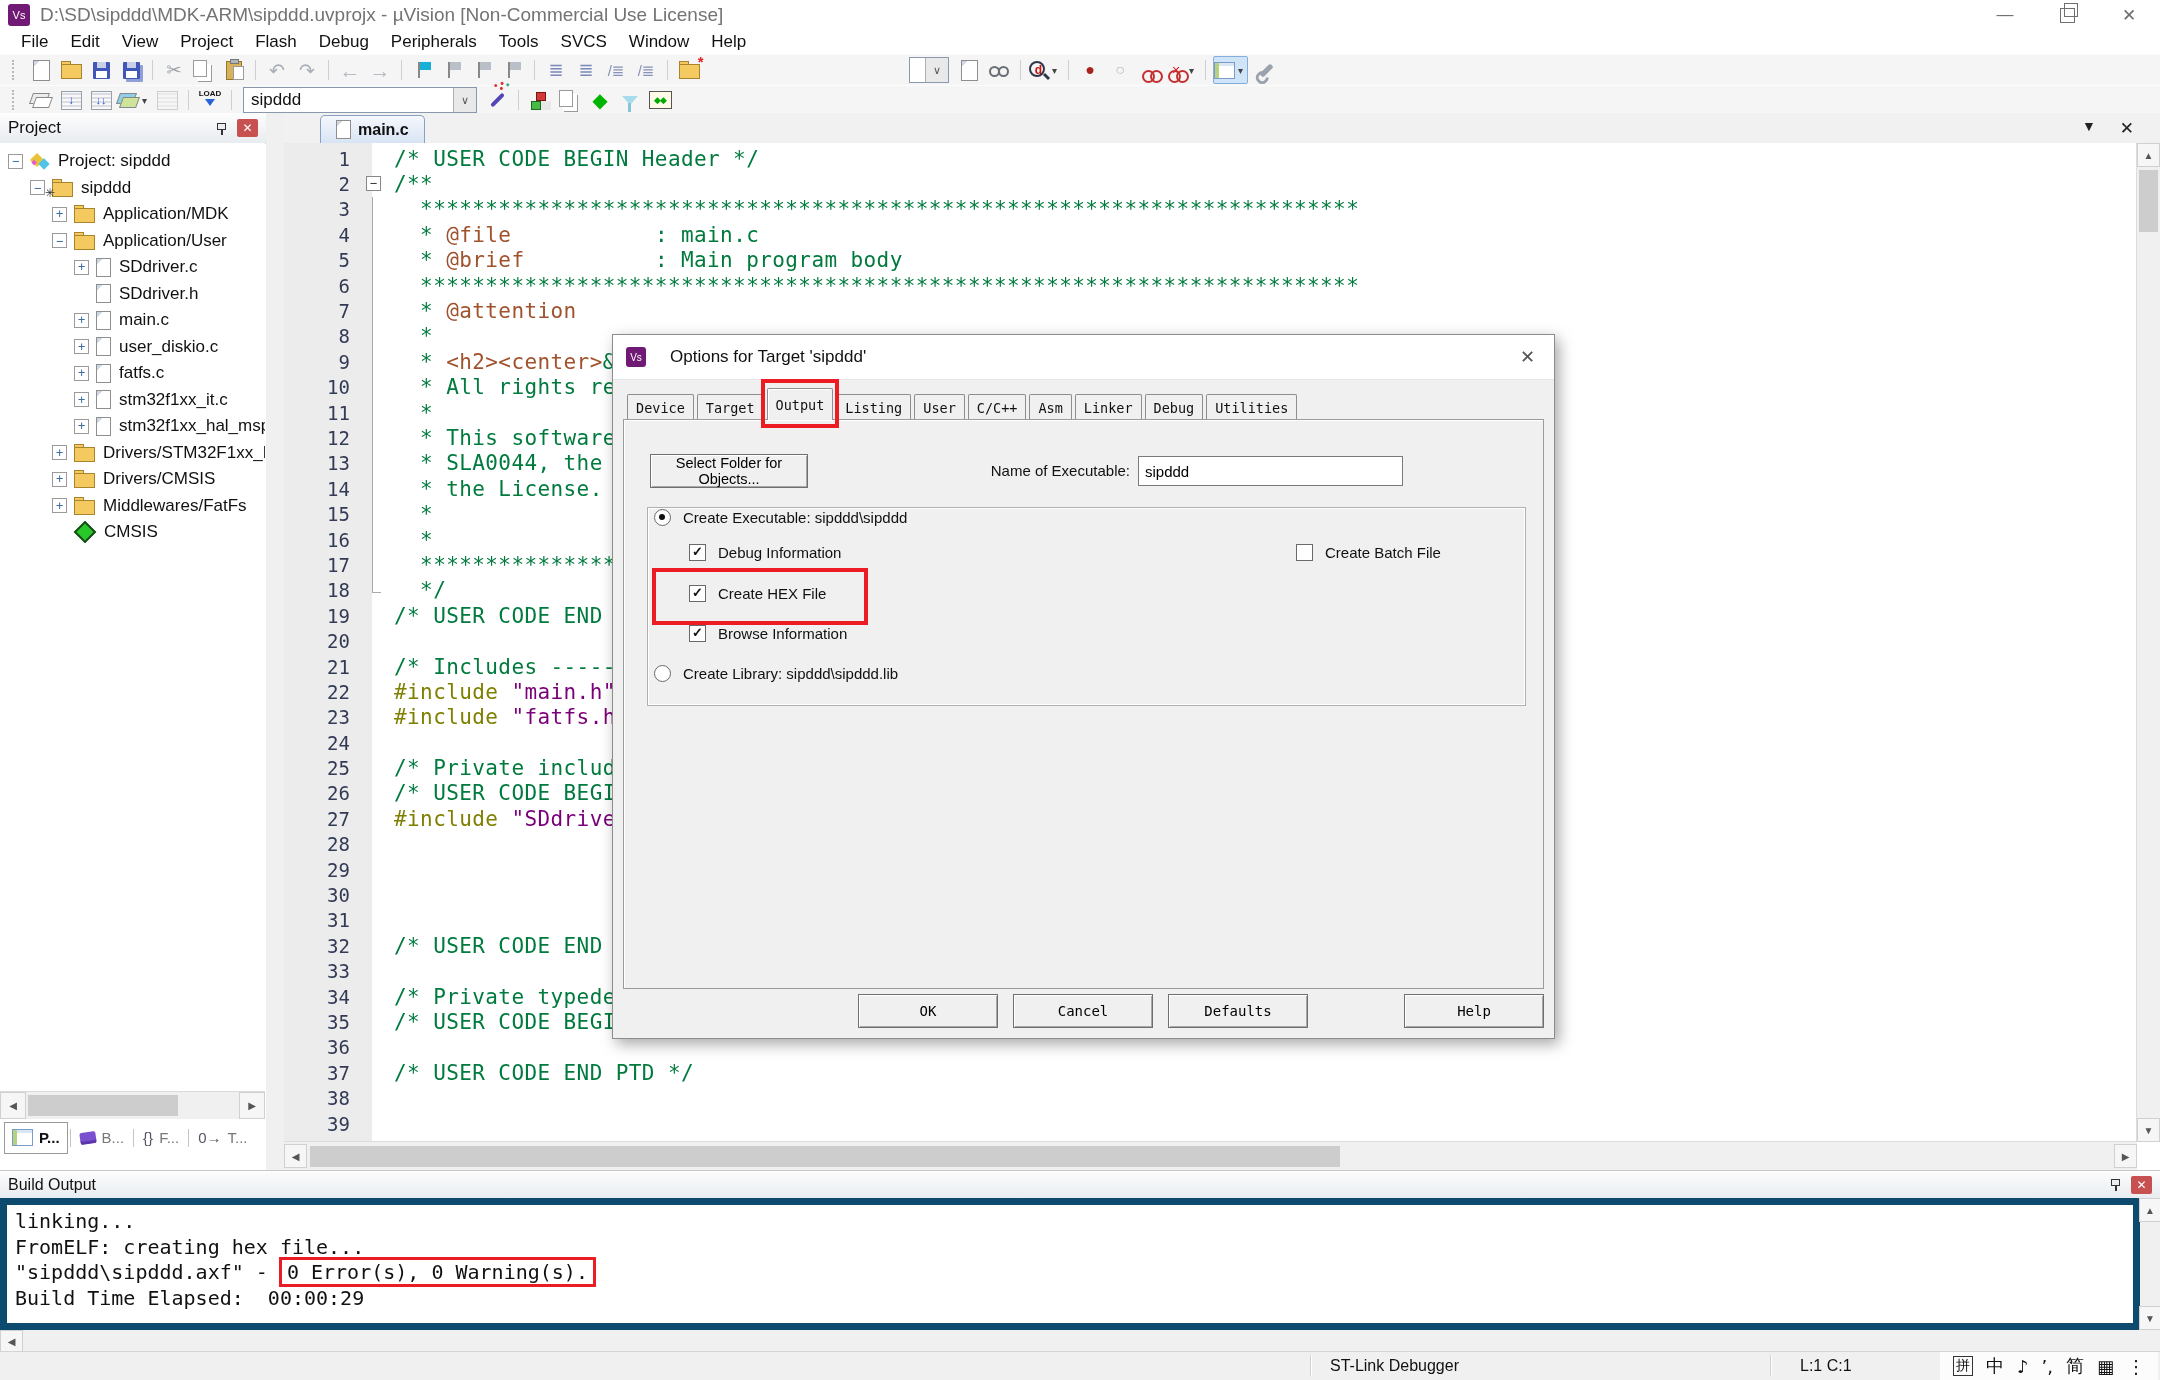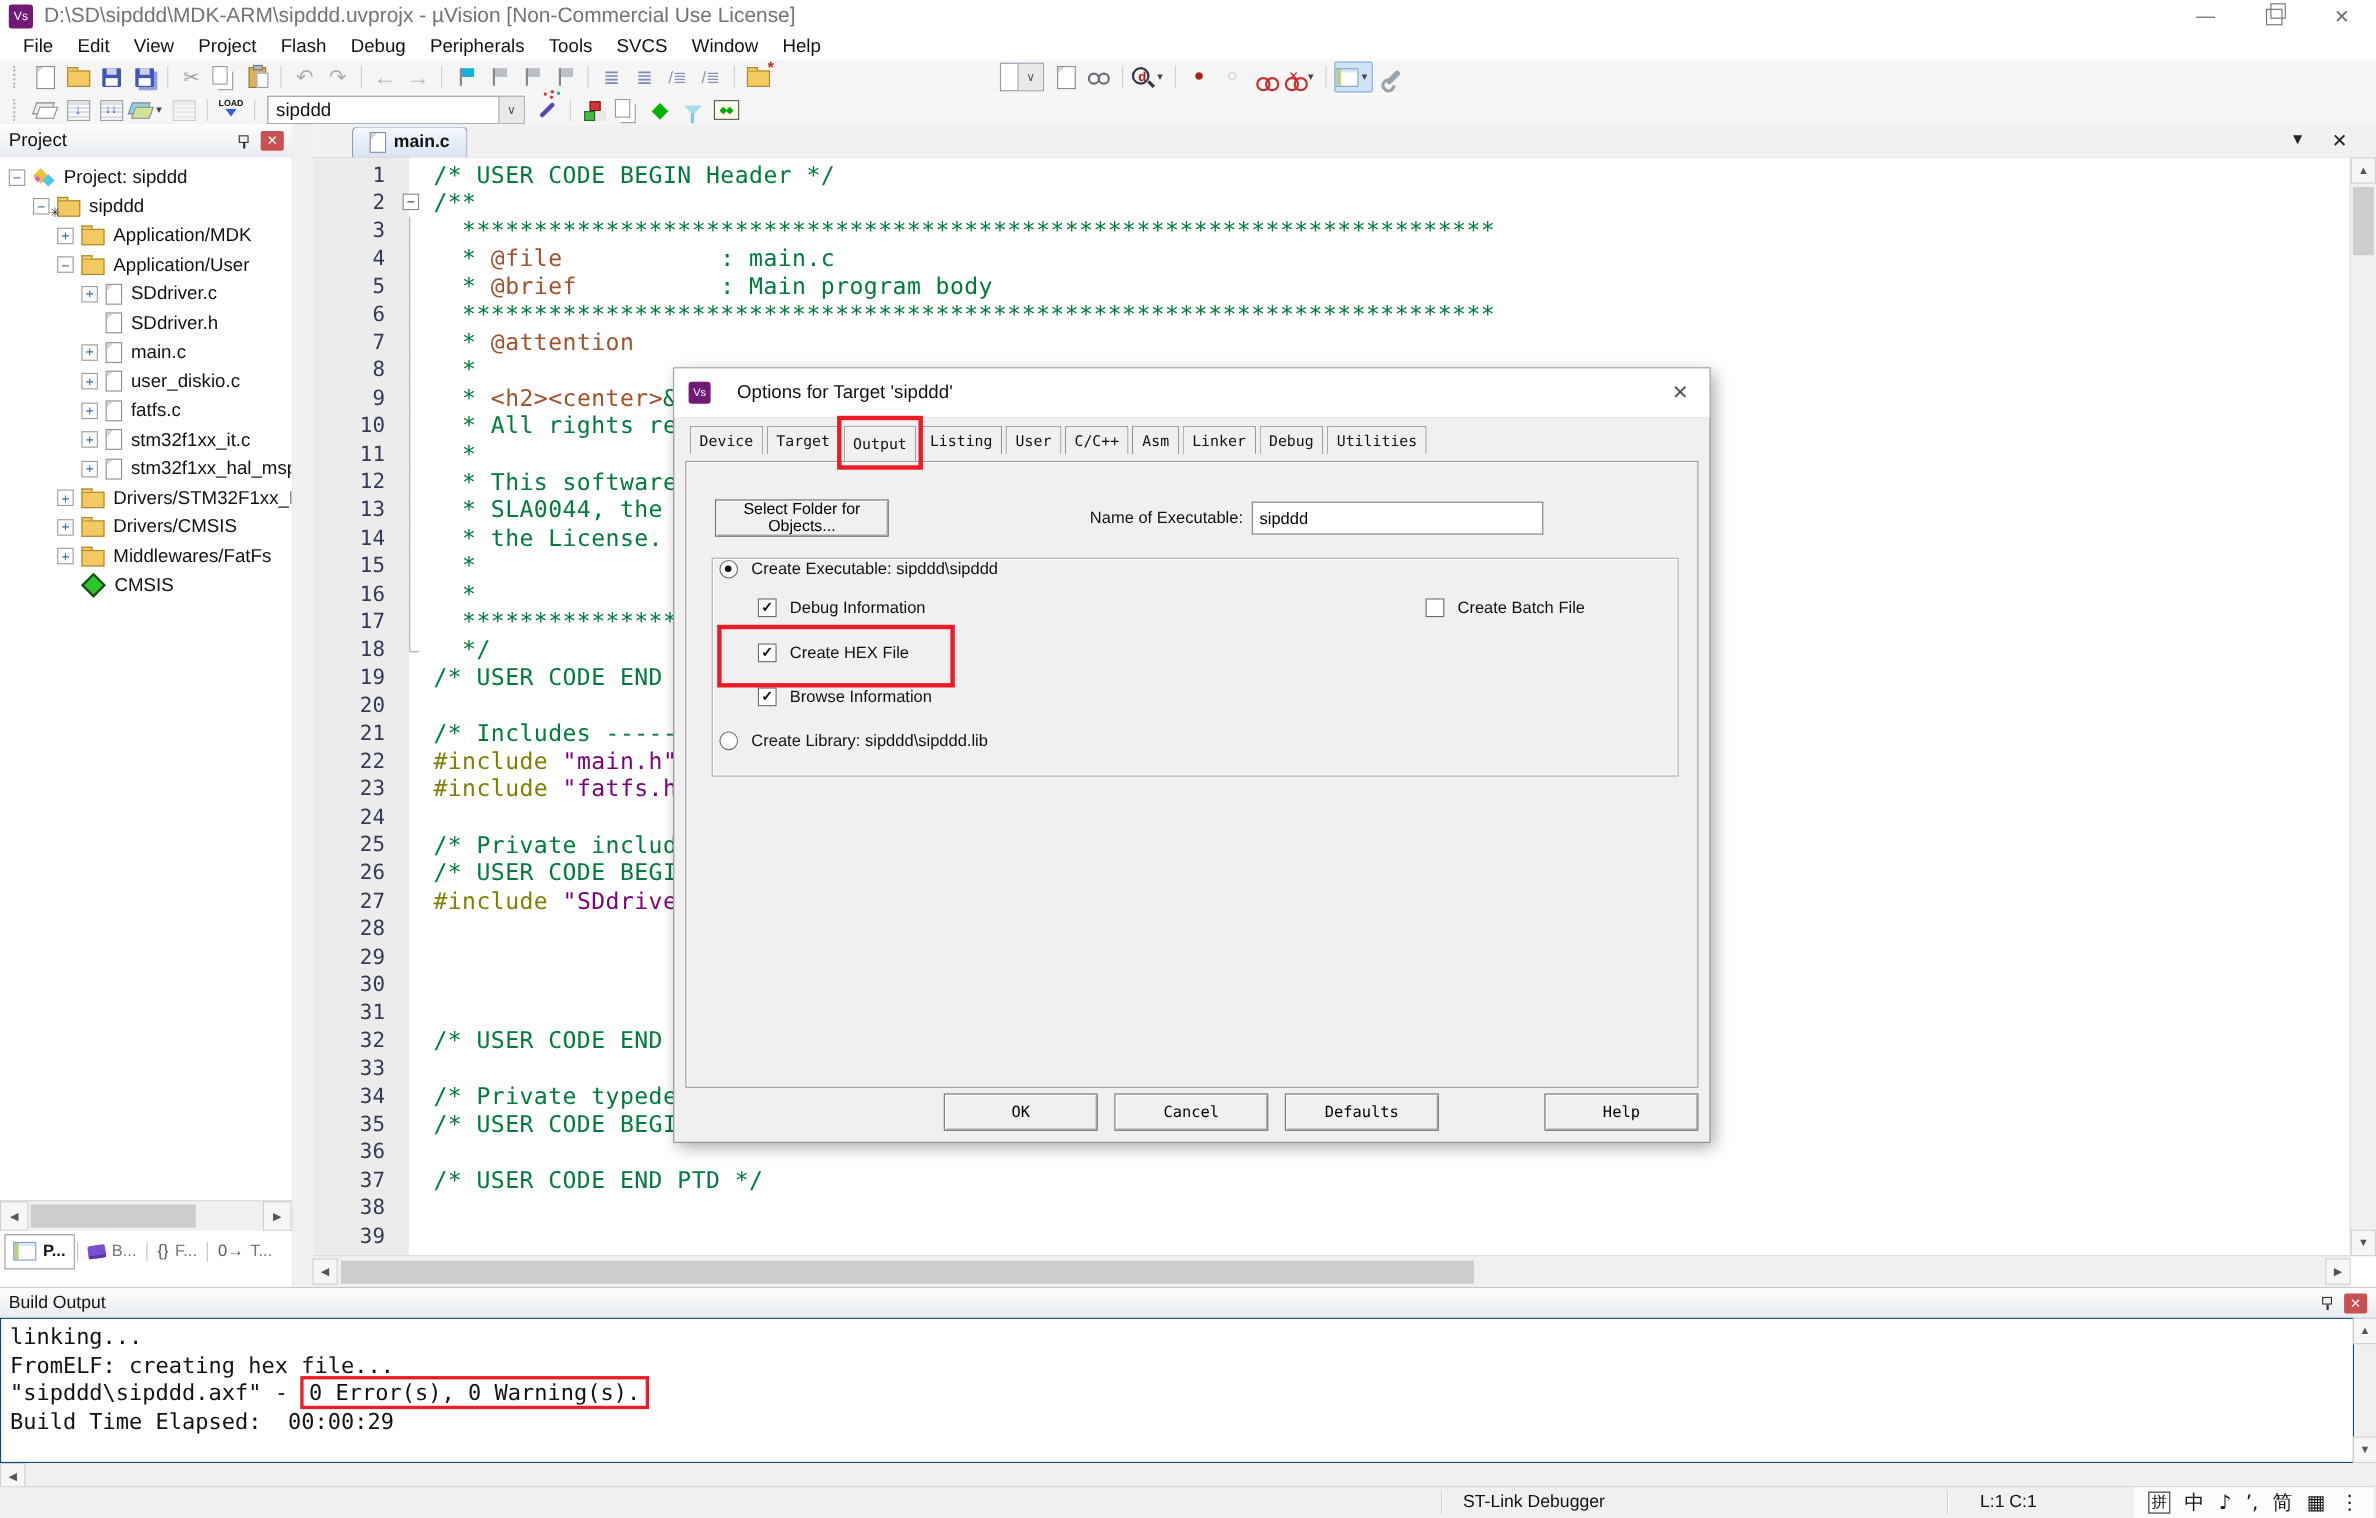--- a/index.html
+++ b/index.html
@@ -133,40 +133,40 @@
   #ed-vscroll{position:absolute;right:0;top:30px;width:23px;bottom:28px;background:#f0f0f0;border-left:1px solid #dcdcdc;display:flex;flex-direction:column;align-items:center}
   #ed-vthumb{width:19px;height:62px;background:#cdcdcd;margin-top:3px}
   #ed-hscroll{position:absolute;left:0;right:23px;bottom:0;height:28px;background:#f0f0f0;border-top:1px solid #dcdcdc;display:flex;align-items:center}
   #ed-hthumb{width:1030px;height:21px;background:#cdcdcd;margin-left:3px}
   .sbv-btn{width:21px;height:22px;background:#f6f6f6;border:1px solid #d0d0d0;color:#555;font-size:10px;display:flex;align-items:center;justify-content:center;flex:none}
   #ed-vscroll .spacer{flex:1}
   #ed-hscroll .spacer{flex:1}
   
   #build-panel{position:absolute;left:0;top:1170px;right:0;height:182px;background:#f0f0f0;border-top:1px solid #c8c8c8}
   #build-panel .panel-head{height:27px;font-size:16px}
-  #build-content{position:absolute;left:0;top:27px;right:20px;bottom:23px;background:#fff;border:1px solid #0c4a6e;
+  #build-content{position:absolute;left:0;top:27px;right:20px;bottom:23px;background:#fff;border:7px solid #0c4a6e;
         font-family:"DejaVu Sans Mono",monospace;font-size:20px;line-height:25.5px;padding:4px 8px;white-space:pre;overflow:hidden}
   .red-inline{border:3.5px solid var(--red);padding:0 5px;margin:0 -1px}
   #build-vscroll{position:absolute;right:0;top:27px;width:20px;bottom:23px;background:#f0f0f0;display:flex;flex-direction:column;align-items:center;justify-content:space-between}
   #build-hscroll{position:absolute;left:0;right:20px;bottom:0;height:23px;background:#f0f0f0;display:flex;align-items:center}
   
   #statusbar{position:absolute;left:0;bottom:0;right:0;height:28px;background:#f0f0f0;border-top:1px solid #d4d4d4;font-size:16px}
   #sb-debugger{position:absolute;left:1330px;top:5px}
   #sb-cursor{position:absolute;left:1800px;top:5px}
   .sb-sep{position:absolute;top:3px;width:1px;height:21px;background:#d0d0d0;box-shadow:1px 0 0 #fff}
   #sb-ime{position:absolute;right:2px;top:0;height:100%;width:218px;background:#fcfcfc;display:flex;align-items:center;justify-content:space-evenly;font-size:18px;font-family:"DejaVu Sans",sans-serif}
   .ime-boxed{border:1px solid #333;font-size:14px;padding:0 2px}
   
   #dialog{position:absolute;left:612px;top:334px;width:941px;height:703px;background:#f0f0f0;
         border:1px solid #8c8c8c;box-shadow:4px 5px 14px rgba(0,0,0,.35);z-index:40}
   .dlg-title{height:44px;background:#fff;display:flex;align-items:center;padding:0 13px;font-size:17px;border-bottom:1px solid #e6e6e6}
   .dlg-title .uv-ico{width:20px;height:20px;font-size:10px}
   .dlg-title-text{margin-left:24px}
   .dlg-close{margin-left:auto;color:#555;font-size:18px;padding:0 6px}
-  #dlg-tabs{position:absolute;left:14px;top:52px;right:14px;height:33px;display:flex;align-items:flex-start}
+  #dlg-tabs{position:absolute;left:14px;top:52px;right:14px;height:33px;display:flex;align-items:flex-end}
   .dtab{height:25px;padding:0 8px;display:flex;align-items:center;font-family:"DejaVu Sans Mono",monospace;font-size:13.5px;
         background:#f0f0f0;border:1px solid #8e8e8e;border-bottom:none;border-radius:2px 2px 0 0;margin-right:3px;position:relative}
   .dtab.active{height:31px;z-index:3;box-shadow:inset 1px 1px 0 #fff}
   .red-ring{position:absolute;left:-7px;right:-7px;top:-10px;bottom:-8px;border:4px solid var(--red);z-index:6;pointer-events:none}
   #dlg-body{position:absolute;left:10px;top:84px;right:10px;height:568px;background:#f0f0f0;border:1px solid #9b9b9b;box-shadow:inset 1px 1px 0 #fff}
   .wbtn{background:#f0f0f0;border:1px solid #6f6f6f;box-shadow:inset 1px 1px 0 #fff,inset -1px -1px 0 #a8a8a8;
         display:flex;align-items:center;justify-content:center;font-size:14.5px}
   #dlg-select-btn{position:absolute;left:26px;top:34px;width:158px;height:34px}
   #dlg-name-label{position:absolute;left:322px;top:42px;width:184px;text-align:right;font-size:15px}
   #dlg-name-field{position:absolute;left:514px;top:36px;width:251px;height:28px;background:#fff;border:1px solid #7a7a7a;

